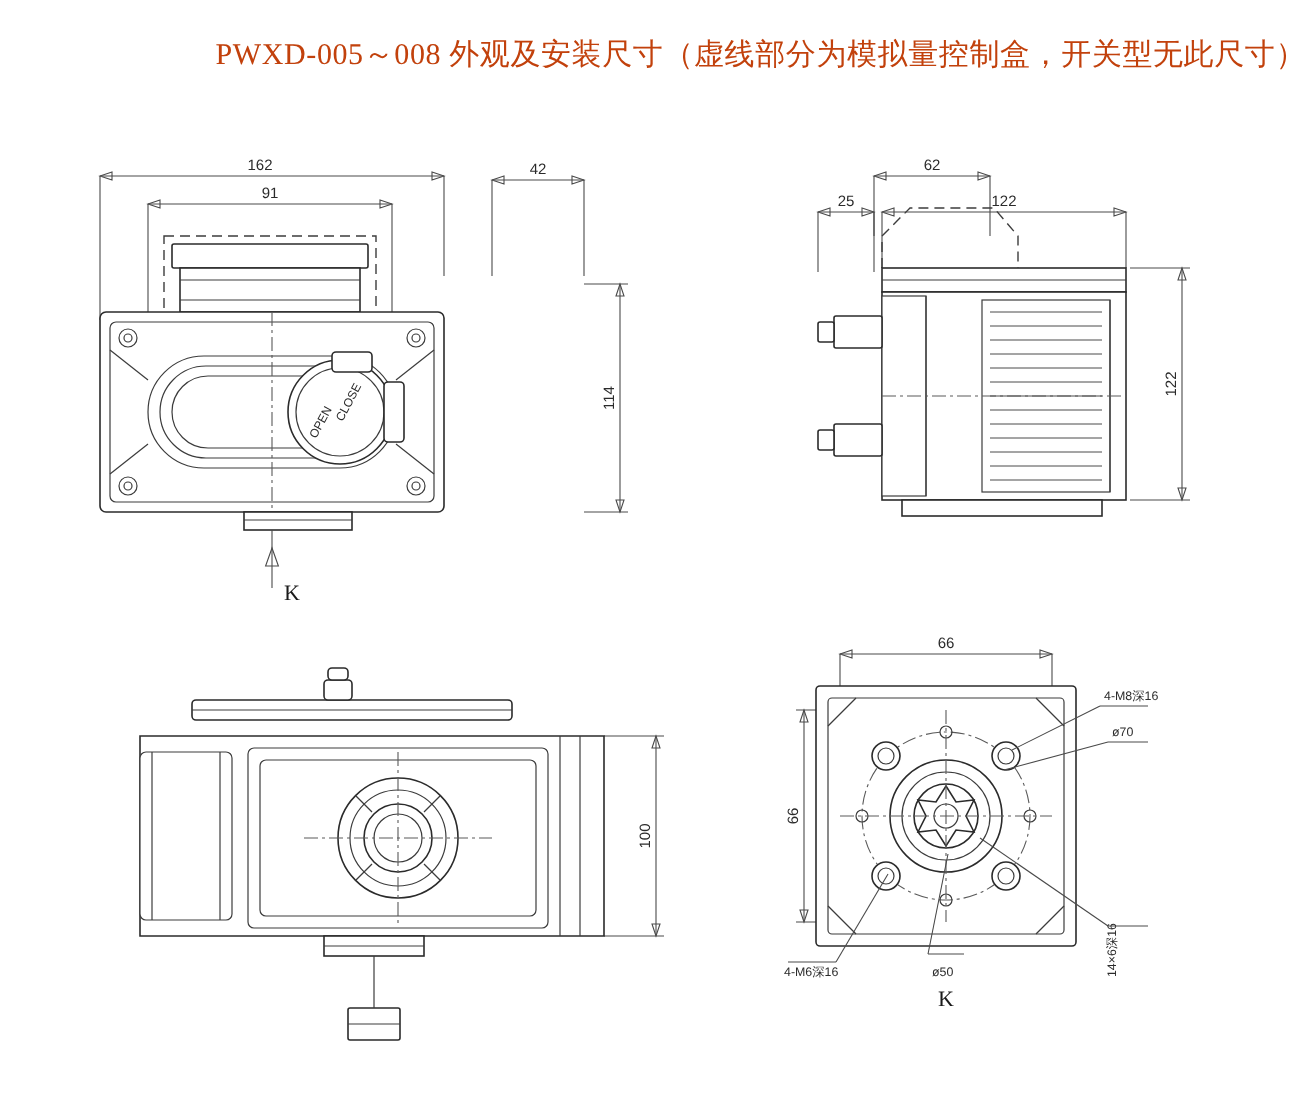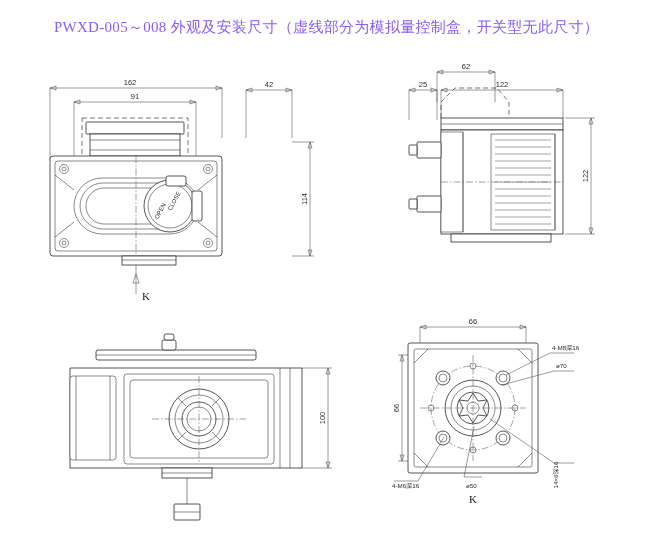--- a/index.html
+++ b/index.html
@@ -13,24 +13,24 @@
     height: 553px;
     background: #ffffff;
     overflow: hidden;
     font-family: "Liberation Sans", sans-serif;
   }
   #title {
     position: absolute;
     left: 0;
     top: 18px;
     width: 653px;
-    text-align: center;
+    text-align: right;
     font-family: "Liberation Serif", serif;
     font-size: 15px;
-    color: #8b5cf6;
+    color: #c2410c;
     letter-spacing: 0.3px;
     white-space: nowrap;
   }
   .view {
     position: absolute;
   }
   svg { display: block; overflow: visible; }
   .ln   { stroke: #2b2b2b; stroke-width: 0.8; fill: none; }
   .lnt  { stroke: #3c3c3c; stroke-width: 0.6; fill: none; }
   .dash { stroke: #3c3c3c; stroke-width: 0.7; fill: none; stroke-dasharray: 5 3; }
@@ -143,21 +143,21 @@
       <rect class="ln fillw" x="98" y="196" width="54" height="9"></rect>
       <line class="lnt" x1="98" y1="200" x2="152" y2="200"></line>
 
       <line class="cl" x1="112" y1="96" x2="112" y2="196"></line>
       <line class="dim" x1="112" y1="205" x2="112" y2="234"></line>
       <path class="dim" fill="#4a4a4a" d="M112,214 l-3.2,9 l6.4,0 z"></path>
       <text class="klabel" x="122" y="240" text-anchor="middle">K</text>
     </svg>
   </div>
 
-  <div class="view" style="left:395px; top:46px;">
+  <div class="view" style="left:395px; top:62px;">
     <svg width="245" height="210" viewBox="0 0 245 210">
 
       <g>
         <line class="dim" x1="42" y1="26" x2="42" y2="56"></line>
         <line class="dim" x1="100" y1="26" x2="100" y2="56"></line>
         <line class="dim" x1="42" y1="26" x2="100" y2="26"></line>
         <path class="dim" fill="#4a4a4a" d="M42,26 l6,-2 l0,4 z"></path>
         <path class="dim" fill="#4a4a4a" d="M100,26 l-6,-2 l0,4 z"></path>
         <text class="dimtxt" x="71" y="23" text-anchor="middle">62</text>
       </g>

